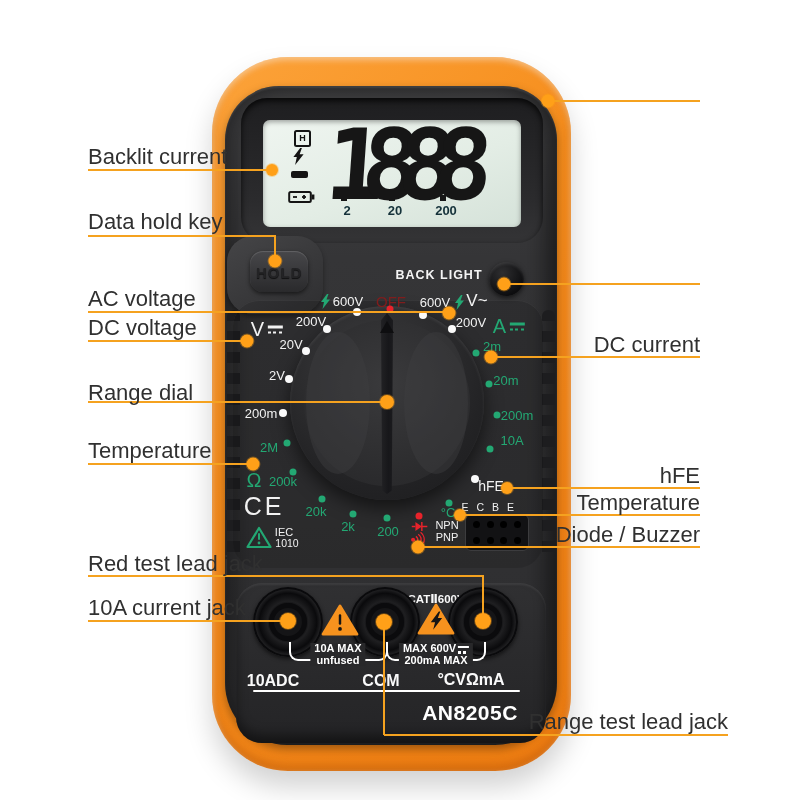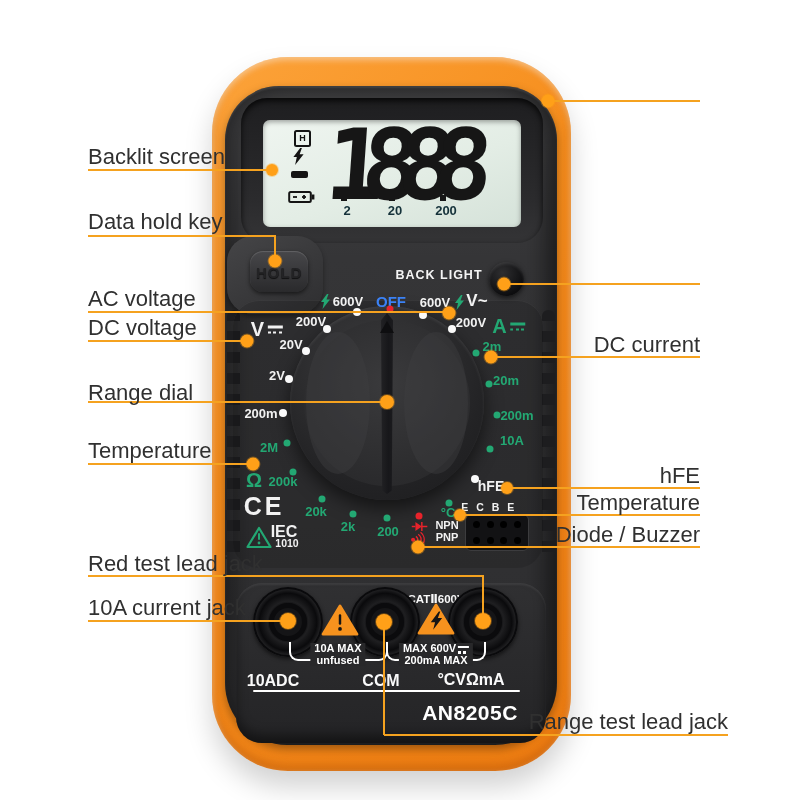--- a/index.html
+++ b/index.html
@@ -47,22 +47,22 @@
         background:radial-gradient(circle at 42% 30%,#3b3b3d,#232325 66%,#1b1b1d);
         box-shadow:0 8px 18px rgba(0,0,0,.55), inset 0 2px 3px rgba(255,255,255,.08);cursor:pointer;}
   .knob-disc{position:absolute;left:14px;top:14px;right:14px;bottom:14px;border-radius:50%;
         background:radial-gradient(circle at 50% 38%,#3a3a3c,#2a2a2c 78%);}
   .wing{position:absolute;top:26px;width:64px;height:142px;border-radius:50%;background:#3f3f41;opacity:.45;}
   .blade{position:absolute;left:50%;top:7px;width:30px;height:181px;transform:translateX(-50%);
         background:linear-gradient(90deg,#2e2e30,#17171a 55%,#242427);
         clip-path:polygon(50% 0%,70% 4%,66% 98%,50% 100%,34% 98%,30% 4%);}
   .notch{position:absolute;left:50%;top:15px;transform:translateX(-50%);width:0;height:0;
         border-left:7px solid transparent;border-right:7px solid transparent;border-bottom:12px solid #0e0e10;}
-  .mk{position:absolute;transform:translate(-50%,-50%);font-weight:bold;font-size:13px;white-space:nowrap;z-index:5;}
-  .w{color:#f2f2f2}.g{color:#23a873}.r{color:#3b82f6}
+  .mk{position:absolute;transform:translate(-50%,-50%);font-weight:normal;font-size:13px;white-space:nowrap;z-index:5;}
+  .w{color:#f2f2f2}.g{color:#23a873}.r{color:#7f1d1d}
   .pdot{position:absolute;border-radius:50%;transform:translate(-50%,-50%);z-index:5;}
   .pw{width:8px;height:8px;background:#fafafa}.pg{width:7px;height:7px;background:#23a873}.pr{width:7px;height:7px;background:#e8232b}
   .dcbars{display:inline-block;width:15px;height:11px;margin-left:4px;position:relative;vertical-align:middle;}
   .dcbars::before{content:"";position:absolute;top:1px;left:0;right:0;height:2.5px;background:currentColor;}
   .dcbars::after{content:"";position:absolute;top:6.5px;left:0;right:0;height:2.5px;
         background:repeating-linear-gradient(90deg,currentColor 0 3px,rgba(0,0,0,0) 3px 5.5px);}
   .socket{position:absolute;left:465px;top:514px;width:54px;height:31px;border-radius:6px;
         background:#121214;border:1px solid #3c3c3e;display:grid;grid-template-columns:repeat(4,1fr);
         grid-template-rows:repeat(2,1fr);place-items:center;padding:2px 4px;cursor:pointer;}
   .hole{width:7px;height:7px;border-radius:50%;background:#000;}
@@ -210,21 +210,21 @@
   <span class="pdot pg" style="left:353px;top:514px"></span>
   <span class="mk g" style="left:388px;top:531px">200</span>
   <span class="pdot pg" style="left:387px;top:518px"></span>
 
   <span class="mk w" style="left:264px;top:506px;font-size:25px;letter-spacing:3px">CE</span>
   <svg class="icon" style="left:246px;top:526px" width="26" height="23" viewBox="0 0 26 23">
     <path d="M13 2 L24.5 21 H1.5 Z" fill="none" stroke="#23a873" stroke-width="2.2" stroke-linejoin="round"></path>
     <rect x="12" y="7" width="2" height="7" rx="1" fill="#23a873"></rect>
       <circle cx="13" cy="17" r="1.4" fill="#23a873"></circle>
   </svg>
-  <span class="mk w" style="left:284px;top:532px;font-size:16px">IEC</span>
+  <span class="mk w" style="left:284px;top:532px;font-size:11px">IEC</span>
   <span class="mk w" style="left:287px;top:543px;font-size:10.5px">1010</span>
 
   <div class="knob">
     <div class="knob-disc"></div>
     <div class="wing" style="left:16px"></div>
     <div class="wing" style="right:16px"></div>
     <div class="blade"></div>
     <div class="notch"></div>
   </div>
 
@@ -257,21 +257,21 @@
   <div class="btext" style="left:436px;top:643px">
     <div><span>MAX 600V</span><span class="dcbars" style="width:11px;height:9px;margin-left:2px"></span></div>
     <div>200mA MAX</div>
   </div>
   <span class="jlabel" style="left:273px;top:681px">10ADC</span>
   <span class="jlabel" style="left:381px;top:681px">COM</span>
   <span class="jlabel" style="left:471px;top:680px">°CVΩmA</span>
   <div class="divline"></div>
   <div class="model">AN8205C</div>
 
-  <div class="lab" style="left:88px;top:144px">Backlit screen</div>
+  <div class="lab" style="left:88px;top:144px">Backlit current</div>
   <div class="cl" style="left:88px;top:169px;width:184px;height:2px"></div>
   <span class="cdot d12" style="left:272px;top:170px"></span>
 
   <div class="lab" style="left:88px;top:209px">Data hold key</div>
   <div class="cl" style="left:88px;top:235px;width:188px;height:2px"></div>
   <div class="cl" style="left:274px;top:235px;width:2px;height:25px"></div>
   <span class="cdot d13" style="left:275px;top:261px"></span>
 
   <div class="lab" style="left:88px;top:286px">AC voltage</div>
   <div class="cl" style="left:88px;top:311px;width:361px;height:2px"></div>

